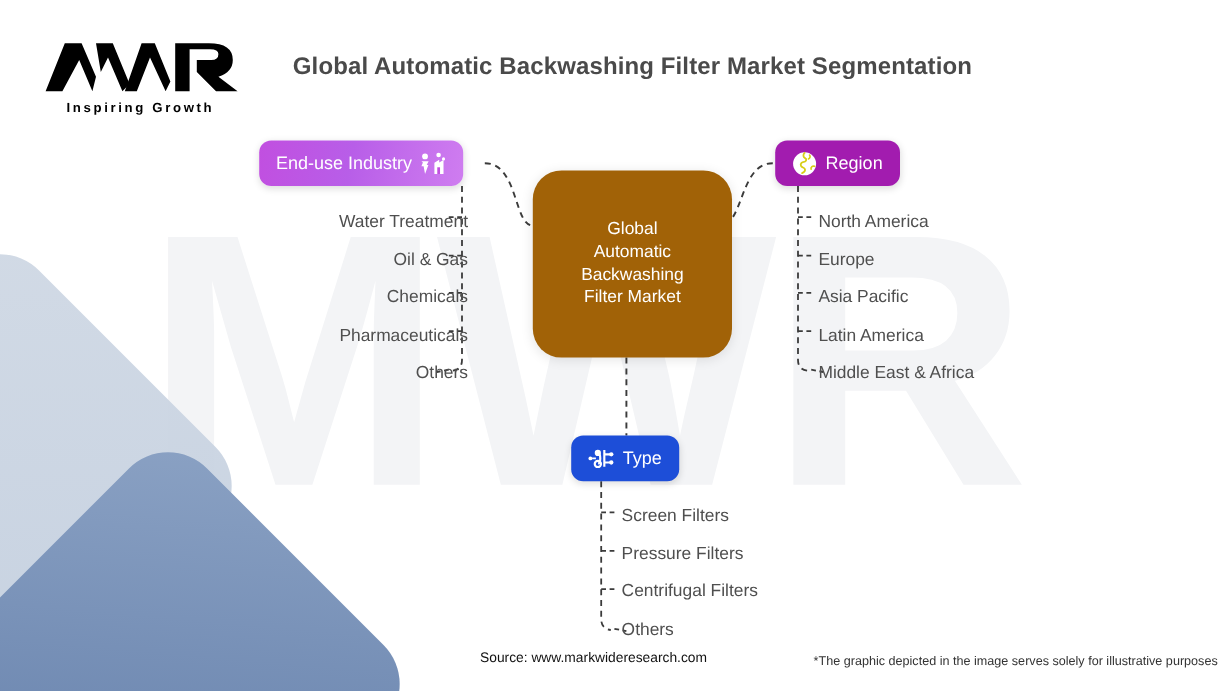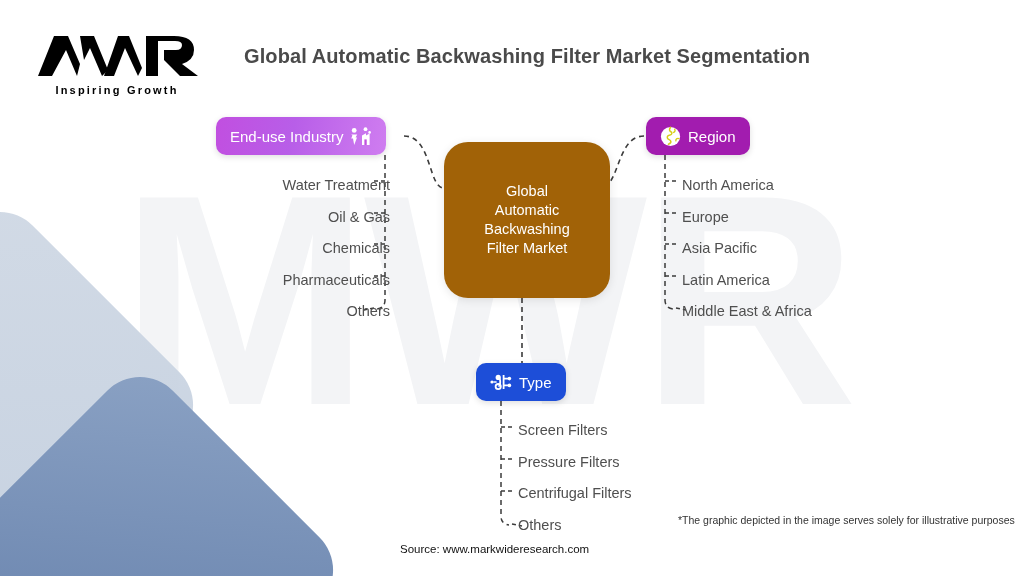--- a/index.html
+++ b/index.html
@@ -117,21 +117,21 @@
 
   
   #connector-layer { position:absolute; inset:0; z-index:3; pointer-events:none; }
 
   
   #footer-source {
     position:absolute; left:400px; top:543px;
     font-size:11.5px; font-weight:normal; color:#111; z-index:5;
   }
   #footer-disclaimer {
-    position:absolute; left:678px; top:514px;
+    position:absolute; left:678px; top:545px;
     font-size:10.5px; color:#333; z-index:5;
   }
 </style>
 </head>
 <body>
 
 <div id="bg-layer">
   <div class="wm" id="watermark-mwr">MWR</div>
   <div class="deco-sq" id="deco-square-light"></div>
   <div class="deco-sq" id="deco-square-dark"></div>

